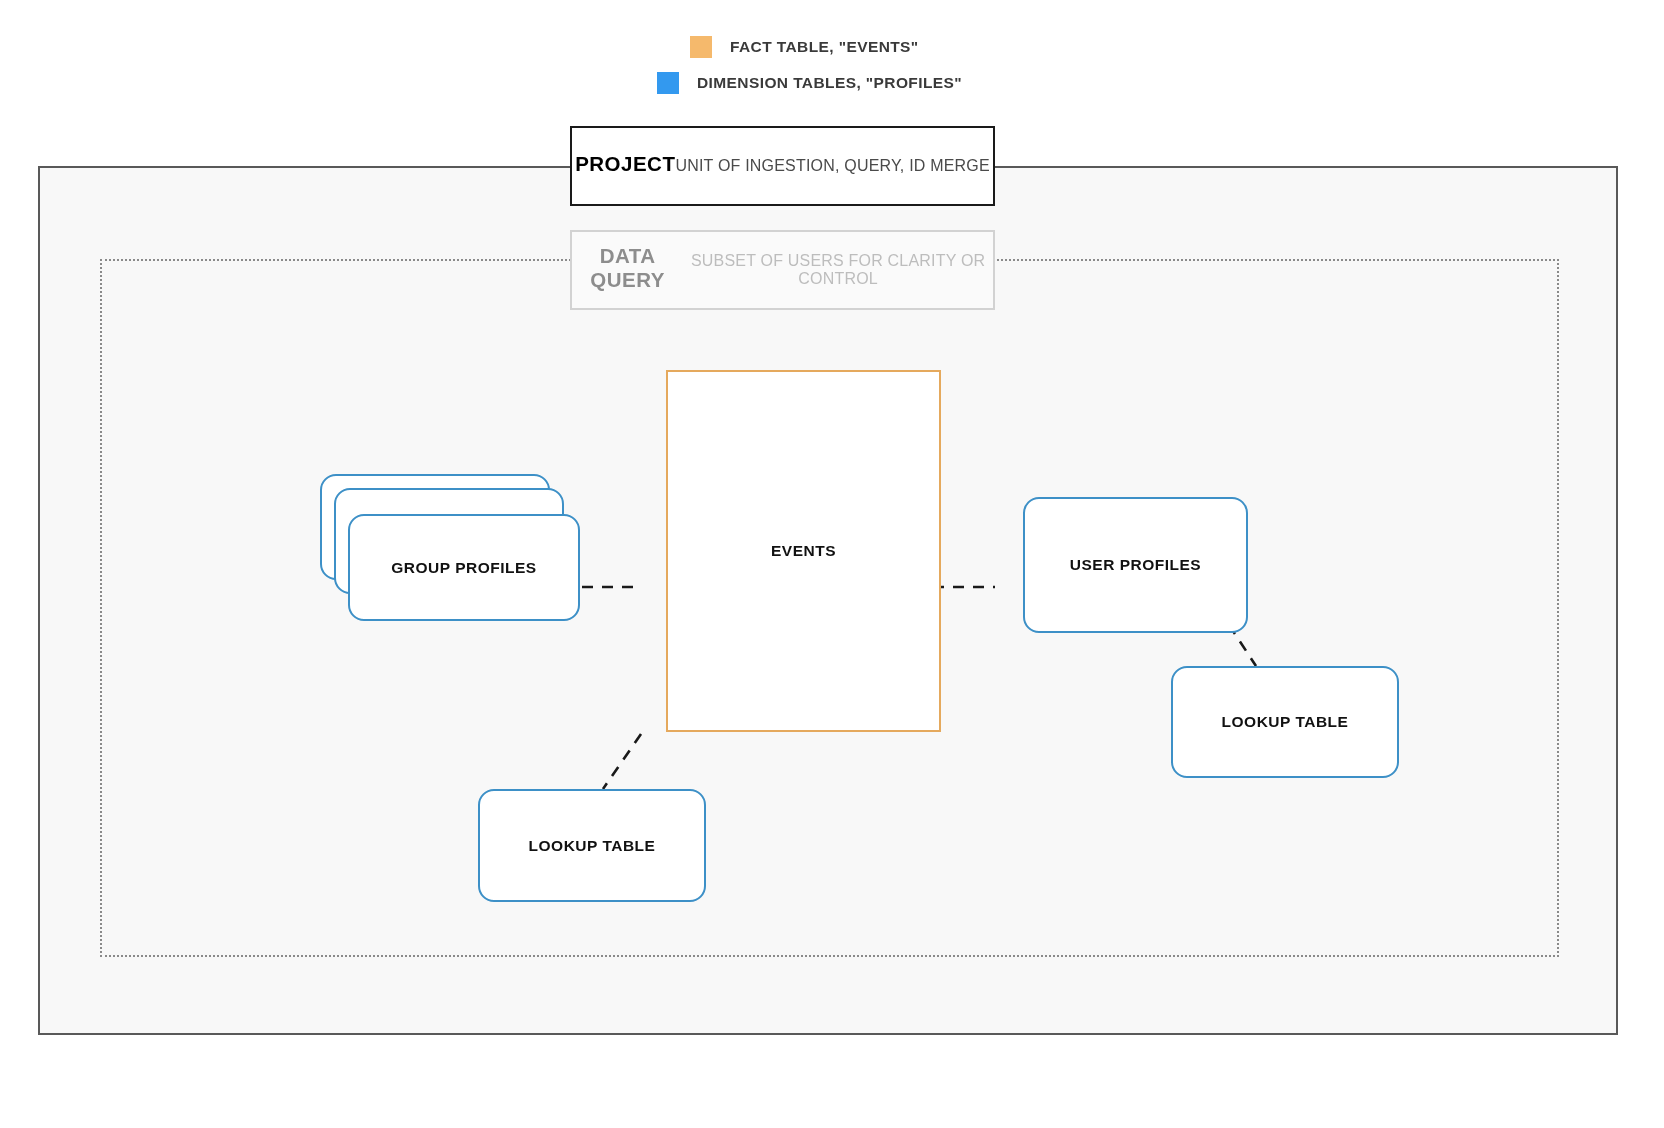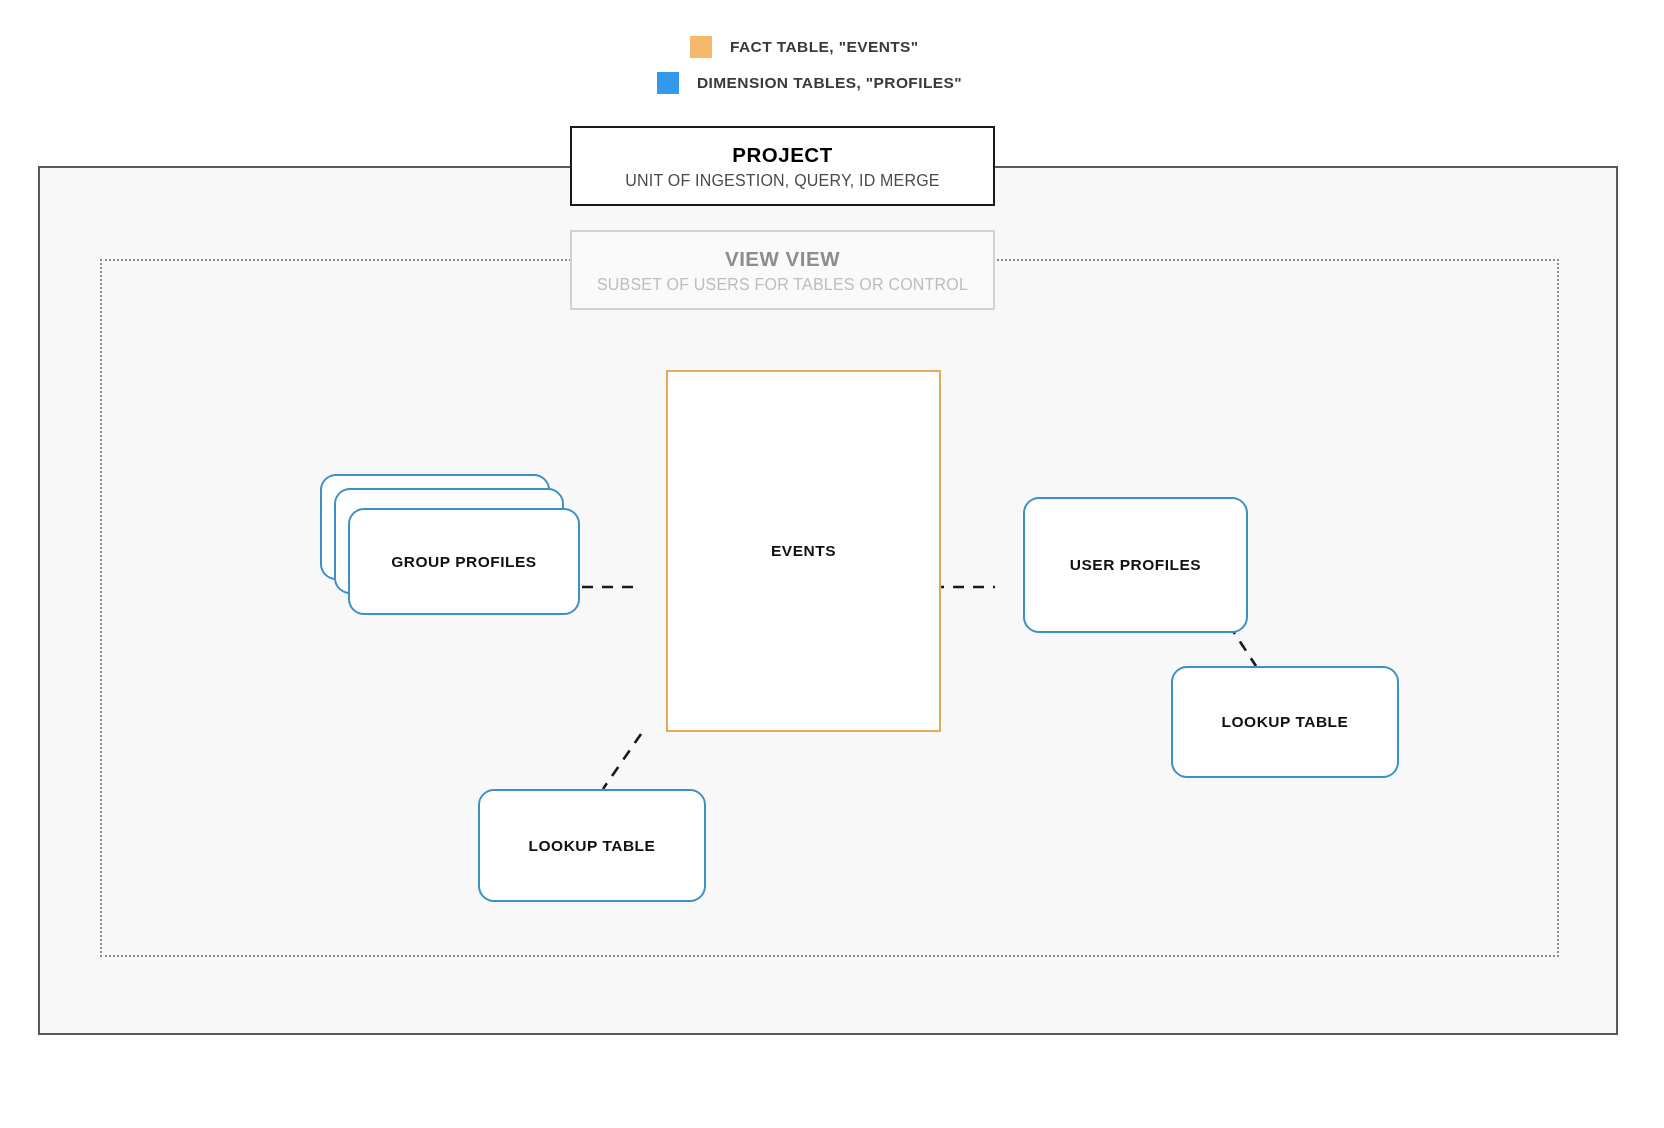--- a/index.html
+++ b/index.html
@@ -73,21 +73,21 @@
     background: transparent;
   }
 
   
   .header-box {
     position: absolute;
     box-sizing: border-box;
     background: #ffffff;
     text-align: center;
     display: flex;
-    flex-direction: column;
+    flex-direction: row;
     justify-content: center;
     align-items: center;
   }
   #project-box {
     left: 570px;
     top: 126px;
     width: 425px;
     height: 80px;
     border: 2px solid #1a1a1a;
   }
@@ -172,21 +172,21 @@
     width: 230px;
     height: 106px;
     background: #ffffff;
     border: 2px solid #3d90c7;
     border-radius: 16px;
   }
   #stack-card-back  { left: 0px;  top: 0px;  }
   #stack-card-mid   { left: 14px; top: 14px; }
   #stack-card-front {
     left: 28px;
-    top: 34px;
+    top: 40px;
     width: 232px;
     height: 107px;
     display: flex;
     align-items: center;
     justify-content: center;
   }
 
   #user-profiles-node {
     left: 995px;
     top: 497px;
@@ -247,22 +247,22 @@
     <line class="conn" x1="641" y1="734" x2="603" y2="789"></line>
     <line class="conn" x1="1218" y1="608" x2="1256" y2="666"></line>
   </svg>
 
   <div class="header-box" id="project-box">
     <div class="hb-title">PROJECT</div>
     <div class="hb-sub">UNIT OF INGESTION, QUERY, ID MERGE</div>
   </div>
 
   <div class="header-box" id="dataview-box">
-    <div class="hb-title">VIEW VIEW</div>
-    <div class="hb-sub">SUBSET OF USERS FOR TABLES OR CONTROL</div>
+    <div class="hb-title">DATA QUERY</div>
+    <div class="hb-sub">SUBSET OF USERS FOR CLARITY OR CONTROL</div>
   </div>
 
   <div class="node" id="events-node">
     <span class="node-label">EVENTS</span>
   </div>
 
   <div id="group-profiles-stack">
     <div class="stack-card" id="stack-card-back"></div>
     <div class="stack-card" id="stack-card-mid"></div>
     <div class="stack-card" id="stack-card-front">

